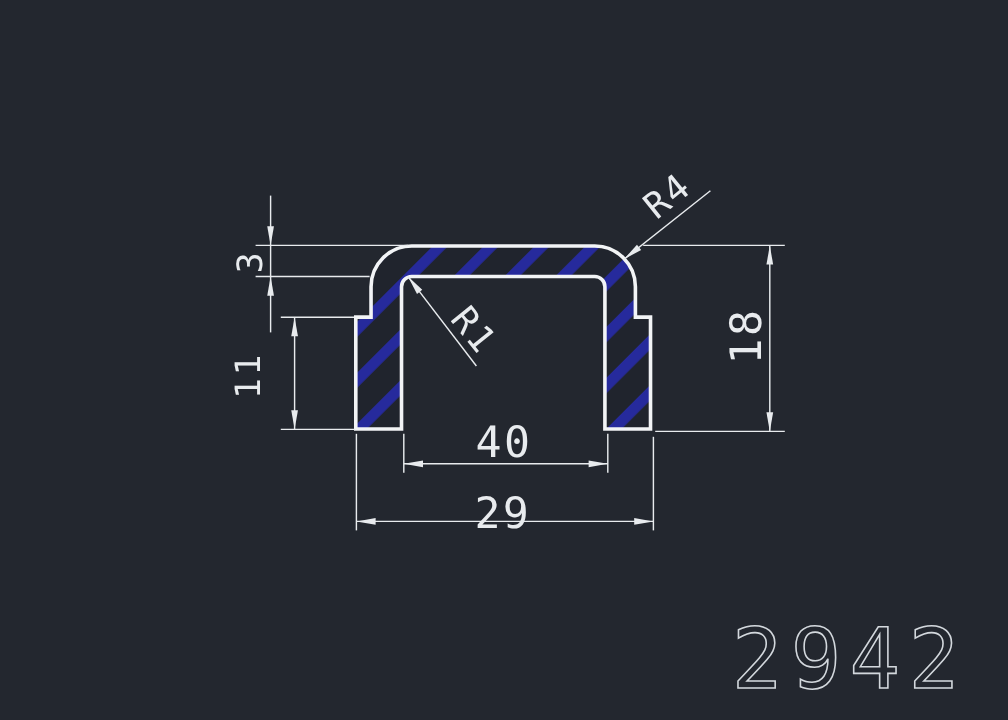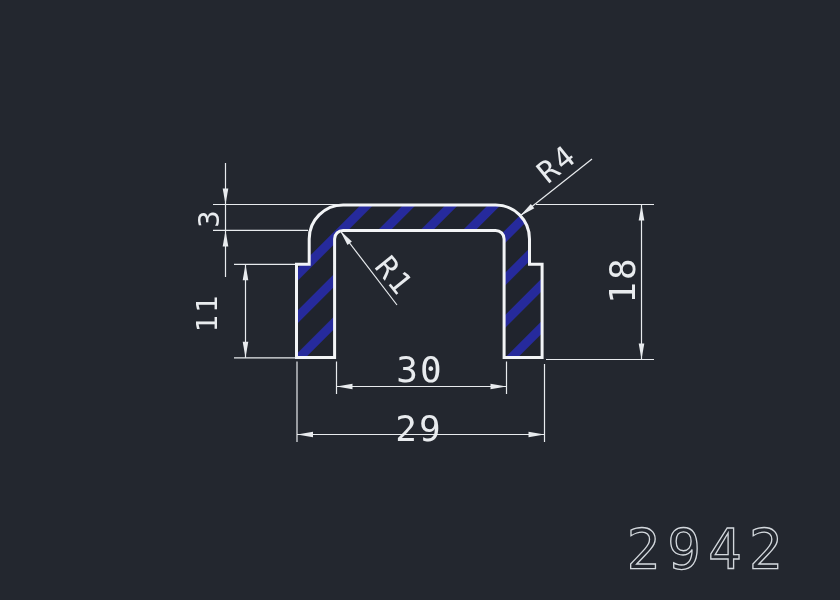--- a/index.html
+++ b/index.html
@@ -24,21 +24,21 @@
   .fs-med   { font-size: 36px; }
   .fs-rad   { font-size: 30px; }
   .rot-90   { transform: translate(-50%, -50%) rotate(-90deg); }
   .rot-r4   { transform: translate(-50%, -50%) rotate(-39deg); }
   .rot-r1   { transform: translate(-50%, -50%) rotate(51deg); }
   #part-number {
     position: absolute;
     left: 708px;
     top: 549px;
     transform: translate(-50%, -50%);
-    font-size: 56px;
+    font-size: 70px;
     letter-spacing: 7px;
     color: #d3d8dd;
     -webkit-text-fill-color: transparent;
     -webkit-text-stroke: 1.3px #d3d8dd;
     line-height: 1;
     white-space: nowrap;
   }
 </style>
 </head>
 <body>
@@ -127,21 +127,21 @@
       <polygon points="340,230.5 347.5,244.9 351.9,241.5"></polygon>
     </g>
   </svg>
 
   <div class="dim-label fs-small rot-90" style="left:209px; top:218px;">3</div>
 
   <div class="dim-label fs-small rot-90" style="left:207px; top:313px;">11</div>
 
   <div class="dim-label fs-med rot-90" style="left:623px; top:280px;">18</div>
 
-  <div class="dim-label fs-med" style="left:420px; top:370px;">30</div>
+  <div class="dim-label fs-med" style="left:420px; top:370px;">40</div>
 
   <div class="dim-label fs-med" style="left:419px; top:417px;margin-top:12px;">29</div>
 
   <div class="dim-label fs-rad rot-r4" style="left:557px; top:164px;">R4</div>
 
   <div class="dim-label fs-rad rot-r1" style="left:394px; top:276px;">R1</div>
 
   <div id="part-number">2942</div>
 
 </div>

